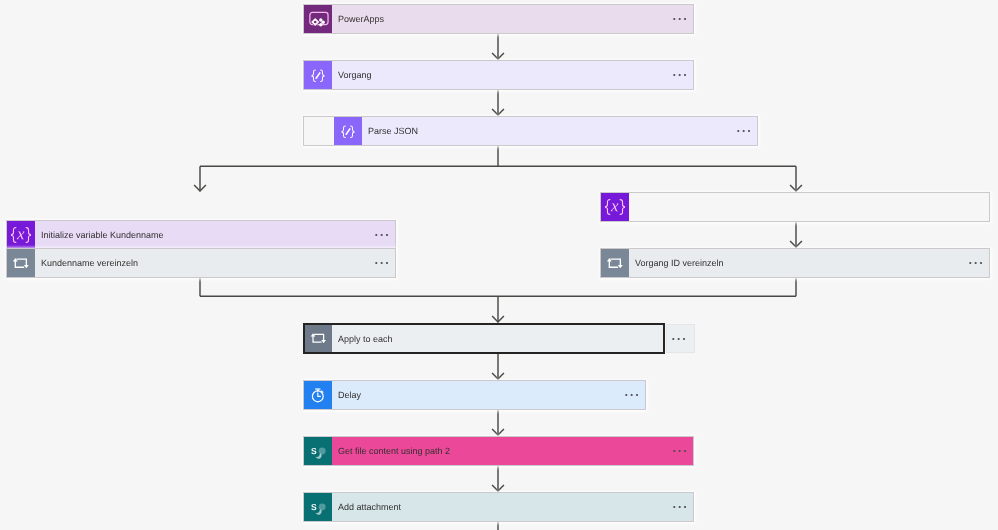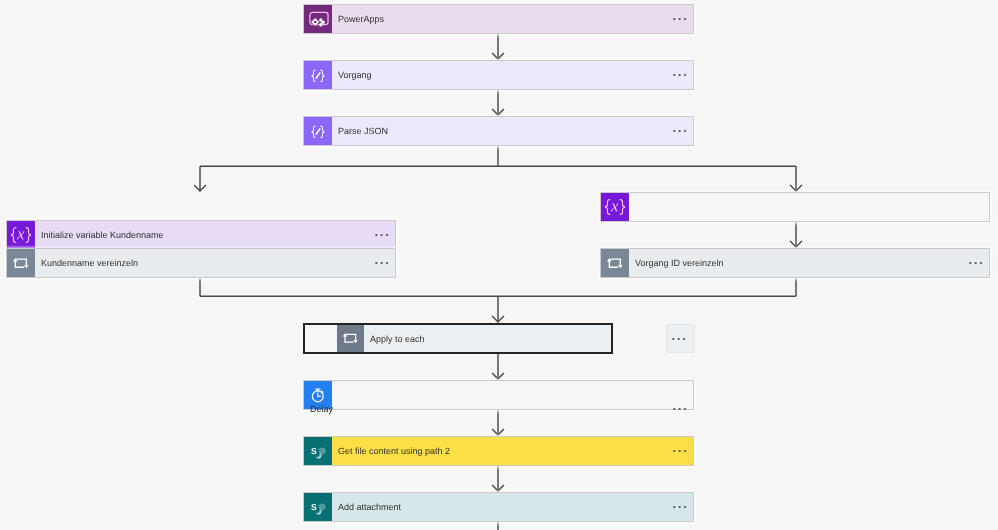--- a/index.html
+++ b/index.html
@@ -104,21 +104,21 @@
       <span class="label">Vorgang</span>
       <span class="dots">
           <svg width="14" height="4" viewBox="0 0 14 4" aria-hidden="true">
             <circle cx="1.3" cy="2" r="1.1" fill="#4a4a52"></circle>
             <circle cx="6.65" cy="2" r="1.1" fill="#4a4a52"></circle>
             <circle cx="12" cy="2" r="1.1" fill="#4a4a52"></circle>
           </svg>
         </span>
     </span>
   </div>
-  <div class="card" style="left: 303px; top: 116px; width: 391px;">
+  <div class="card" style="left: 303px; top: 116px; width: 455px; padding-left: 30px;">
     <span class="ic" style="background: rgb(138, 102, 250);">
         <svg width="29" height="29" viewBox="0 0 29 29" fill="none">
           <path d="M11.8 8.8c-1.5 0-1.95.8-1.95 1.95v2.05c0 1.1-.75 1.65-1.6 1.65v.7c.85 0 1.6 .55 1.6 1.65v2.05c0 1.15 .45 1.95 1.95 1.95" stroke="#ffffff" stroke-width="1.05" fill="none" stroke-linecap="round" stroke-linejoin="round"></path>
           <path d="M17.2 8.8c1.5 0 1.95.8 1.95 1.95v2.05c0 1.1 .75 1.65 1.6 1.65v.7c-.85 0-1.6 .55-1.6 1.65v2.05c0 1.15-.45 1.95-1.95 1.95" stroke="#ffffff" stroke-width="1.05" fill="none" stroke-linecap="round" stroke-linejoin="round"></path>
           <path d="M16.4 11.8 L12.6 17.3" stroke="#ffffff" stroke-width="1.7" stroke-linecap="round"></path>
         </svg>
       </span>
     <span class="body" style="background: rgb(236, 233, 253);">
       <span class="label">Parse JSON</span>
       <span class="dots">
@@ -191,21 +191,21 @@
       <span class="label">Kundenname vereinzeln</span>
       <span class="dots">
           <svg width="14" height="4" viewBox="0 0 14 4" aria-hidden="true">
             <circle cx="1.3" cy="2" r="1.1" fill="#4a4a52"></circle>
             <circle cx="6.65" cy="2" r="1.1" fill="#4a4a52"></circle>
             <circle cx="12" cy="2" r="1.1" fill="#4a4a52"></circle>
           </svg>
         </span>
     </span>
   </div>
-  <div class="card sel" style="left: 303px; top: 323px; width: 310px; padding-left: 32px;">
+  <div class="card sel" style="left: 303px; top: 323px; width: 362px;">
     <span class="ic" style="background: rgb(110, 122, 138);">
         <svg width="29" height="29" viewBox="0 0 29 29" fill="none">
           <path d="M8.6 11.2 V18.4 H17.8" stroke="#ffffff" stroke-width="1.35" fill="none" stroke-linecap="butt" stroke-linejoin="miter"></path>
           <path d="M9.8 10.0 H20.0 V17.3" stroke="#ffffff" stroke-width="1.35" fill="none" stroke-linecap="butt" stroke-linejoin="miter"></path>
           <path d="M8.6 8.9 L11.1 12.3 H6.1 Z" fill="#ffffff"></path>
           <path d="M20.0 19.5 L17.5 16.1 H22.5 Z" fill="#ffffff"></path>
         </svg>
       </span>
     <span class="body" style="background: rgb(236, 239, 241);">
       <span class="label">Apply to each</span>
@@ -213,21 +213,21 @@
   </div>
   <div class="menubox" style="left: 666px; top: 324px; width: 29px; height: 29px; background: rgb(236, 239, 241);">
     <span class="dots">
         <svg width="14" height="4" viewBox="0 0 14 4" aria-hidden="true">
           <circle cx="1.3" cy="2" r="1.1" fill="#4a4a52"></circle>
           <circle cx="6.65" cy="2" r="1.1" fill="#4a4a52"></circle>
           <circle cx="12" cy="2" r="1.1" fill="#4a4a52"></circle>
         </svg>
       </span>
   </div>
-  <div class="card" style="left: 303px; top: 380px; width: 391px; flex-direction: column;">
+  <div class="card" style="left: 303px; top: 380px; width: 343px;">
     <span class="ic" style="background: rgb(34, 128, 241);">
         <svg width="29" height="29" viewBox="0 0 29 29" fill="none">
           <circle cx="14.3" cy="15.4" r="5.6" stroke="#ffffff" stroke-width="1.25" fill="none"></circle>
           <path d="M14.3 11.4 V15.4 H17.4" stroke="#ffffff" stroke-width="1.15" fill="none" stroke-linecap="butt" stroke-linejoin="miter"></path>
           <path d="M11.6 7.8 H17.0" stroke="#ffffff" stroke-width="1.2" stroke-linecap="butt"></path>
           <path d="M13.3 8.3 L14.3 9.8 L15.3 8.3" stroke="#ffffff" stroke-width="1.1" fill="none" stroke-linecap="butt" stroke-linejoin="miter"></path>
           <path d="M17.9 9.5 L19.9 11.5" stroke="#ffffff" stroke-width="1.2" stroke-linecap="butt"></path>
         </svg>
       </span>
     <span class="body" style="background: rgb(220, 235, 251);">
@@ -242,21 +242,21 @@
     </span>
   </div>
   <div class="card" style="left: 303px; top: 436px; width: 391px;">
     <span class="ic" style="background: rgb(8, 111, 115);">
         <svg width="29" height="29" viewBox="0 0 29 29" fill="none">
           <circle cx="18.8" cy="14.0" r="3.6" fill="#ffffff" fill-opacity="0.3"></circle>
           <path d="M17.3 16.3 A3.3 3.3 0 1 1 12.0 20.0 A3.3 3.3 0 0 0 16.3 17.0 Z" fill="#ffffff" fill-opacity="0.62"></path>
           <path transform="translate(7.45,10.85)" d="M5.41 4.52Q5.41 5.43 4.73 5.91Q4.06 6.4 2.75 6.4Q1.55 6.4 0.87 5.97Q0.19 5.55 0 4.69L1.26 4.48Q1.38 4.98 1.76 5.2Q2.13 5.42 2.78 5.42Q4.15 5.42 4.15 4.59Q4.15 4.33 3.99 4.15Q3.83 3.98 3.55 3.87Q3.26 3.75 2.46 3.59Q1.76 3.43 1.49 3.33Q1.21 3.23 0.99 3.09Q0.77 2.96 0.62 2.77Q0.46 2.58 0.38 2.32Q0.29 2.07 0.29 1.74Q0.29 0.9 0.92 0.45Q1.56 0 2.77 0Q3.92 0 4.5 0.36Q5.08 0.72 5.25 1.56L3.99 1.73Q3.89 1.33 3.59 1.12Q3.29 0.92 2.74 0.92Q1.56 0.92 1.56 1.66Q1.56 1.91 1.68 2.06Q1.81 2.21 2.06 2.32Q2.3 2.43 3.06 2.59Q3.95 2.78 4.34 2.94Q4.72 3.11 4.95 3.32Q5.17 3.53 5.29 3.83Q5.41 4.13 5.41 4.52Z" fill="#ffffff"></path>
         </svg>
       </span>
-    <span class="body" style="background: #fde047;">
+    <span class="body" style="background: #ec4899;">
       <span class="label">Get file content using path 2</span>
       <span class="dots">
           <svg width="14" height="4" viewBox="0 0 14 4" aria-hidden="true">
             <circle cx="1.3" cy="2" r="1.1" fill="#4a4a52"></circle>
             <circle cx="6.65" cy="2" r="1.1" fill="#4a4a52"></circle>
             <circle cx="12" cy="2" r="1.1" fill="#4a4a52"></circle>
           </svg>
         </span>
     </span>
   </div>

